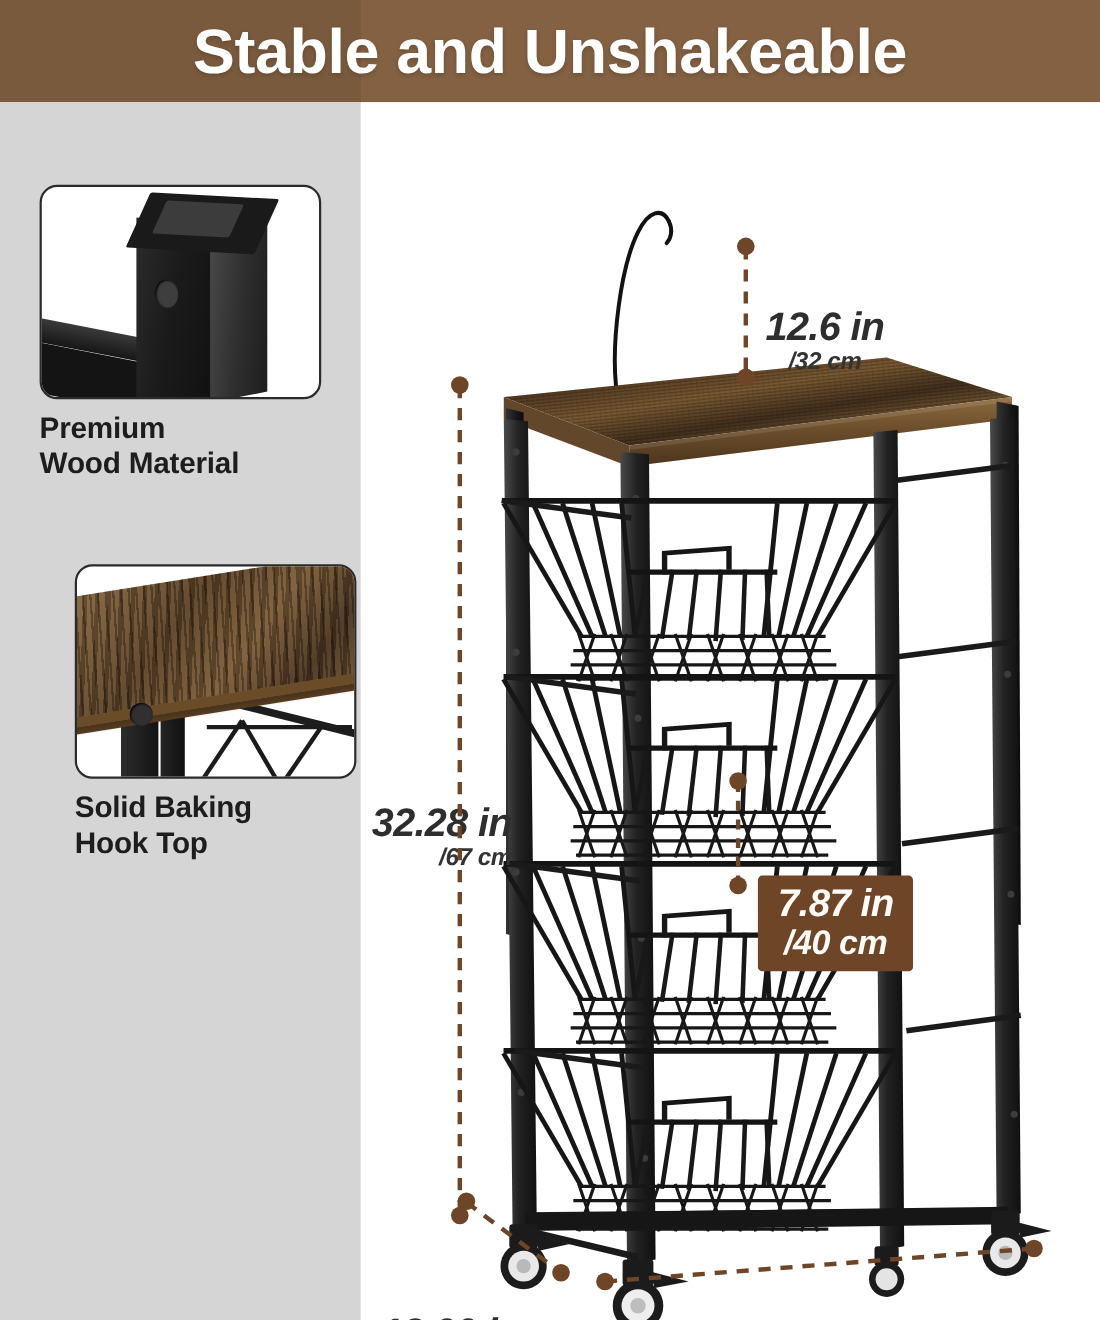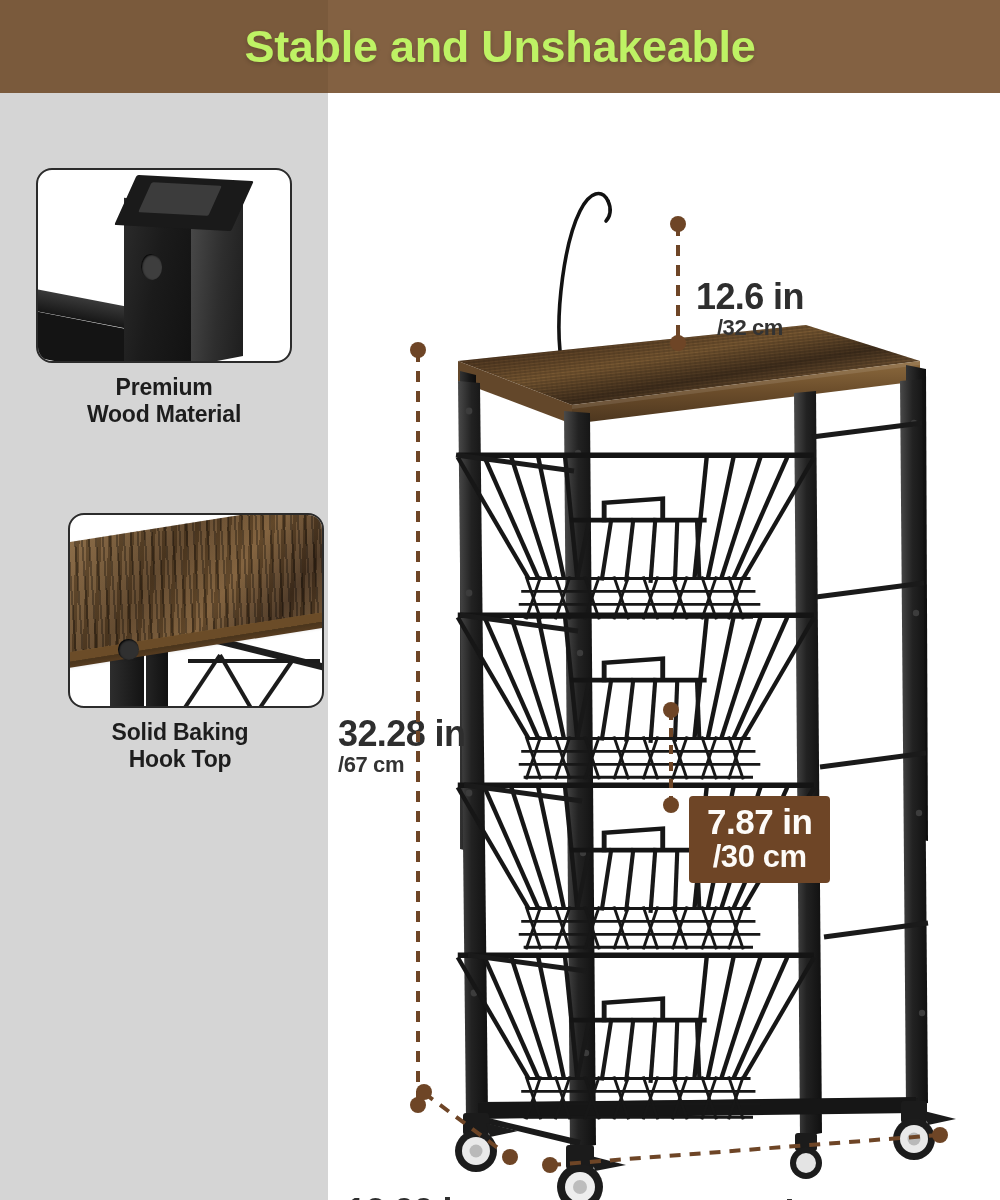--- a/index.html
+++ b/index.html
@@ -25,22 +25,22 @@
     width: 328px; height: 100%;
     background: #7a5a3c;
   }
   .banner-title {
     position: absolute;
     left: 0; top: 0;
     width: 100%; height: 100%;
     display: flex;
     align-items: center;
     justify-content: center;
-    color: #bef264;
-    font-size: 45px;
+    color: #ffffff;
+    font-size: 57px;
     font-weight: 700;
     letter-spacing: -0.3px;
     text-shadow: 0 2px 4px rgba(0,0,0,0.18);
     z-index: 3;
   }
 
   
   .sidebar {
     position: absolute;
     left: 0; top: 93px;
@@ -60,23 +60,22 @@
     width: 256px;
     height: 195px;
     background: #ffffff;
     border: 2.5px solid #2b2b2b;
     border-radius: 16px;
     overflow: hidden;
     position: relative;
   }
   .feature-label {
     margin-top: 11px;
-    text-align: center;
     color: #1d1d1d;
-    font-size: 23px;
+    font-size: 27px;
     font-weight: 700;
     line-height: 1.18;
     letter-spacing: -0.2px;
   }
 
   
   .tube-wrap { position:absolute; inset:0; }
   .tube-body {
     position: absolute;
     left: 86px; top: 32px;
@@ -207,20 +206,21 @@
   }
   .bh-hook { position: absolute; left: 0; top: 0; width: 100%; height: 100%; }
   .bananas { position: absolute; left: 62px; top: 18px; width: 110px; height: 92px; }
 
   
   .stage {
     position: absolute;
     left: 328px; top: 93px;
     width: 672px; height: 1107px;
     background: #ffffff;
+    font-style: italic;
   }
 
   
   .dim {
     position: absolute;
     text-align: center;
     line-height: 1.04;
     white-space: nowrap;
   }
   .dim .inch {
@@ -233,21 +233,21 @@
   .dim .cm {
     font-size: 22px;
     font-weight: 700;
     color: #333333;
     letter-spacing: -0.4px;
     display: block;
     margin-top: 2px;
   }
 
   .dim-top     { left: 368px; top: 185px; }
-  .dim-height  { left:  10px; top: 622px; text-align: left; }
+  .dim-height  { left:  10px; top: 636px; text-align: right; }
   .dim-depth   { left:  18px; top: 1100px; text-align: left; }
   .dim-width   { left: 360px; top: 1102px; text-align: left; }
 
   
   .badge {
     position: absolute;
     left: 361px; top: 703px;
     padding: 8px 18px 11px 18px;
     background: #6e4526;
     border-radius: 4px;
@@ -568,15 +568,15 @@
 
   </div>
 
   <div class="dim dim-width">
     <span class="inch">16.93 in</span>
 
   </div>
 
   <div class="badge">
     <span class="inch">7.87 in</span>
-    <span class="cm">/30 cm</span>
+    <span class="cm">/40 cm</span>
   </div>
 </div>
 
 </body></html>

